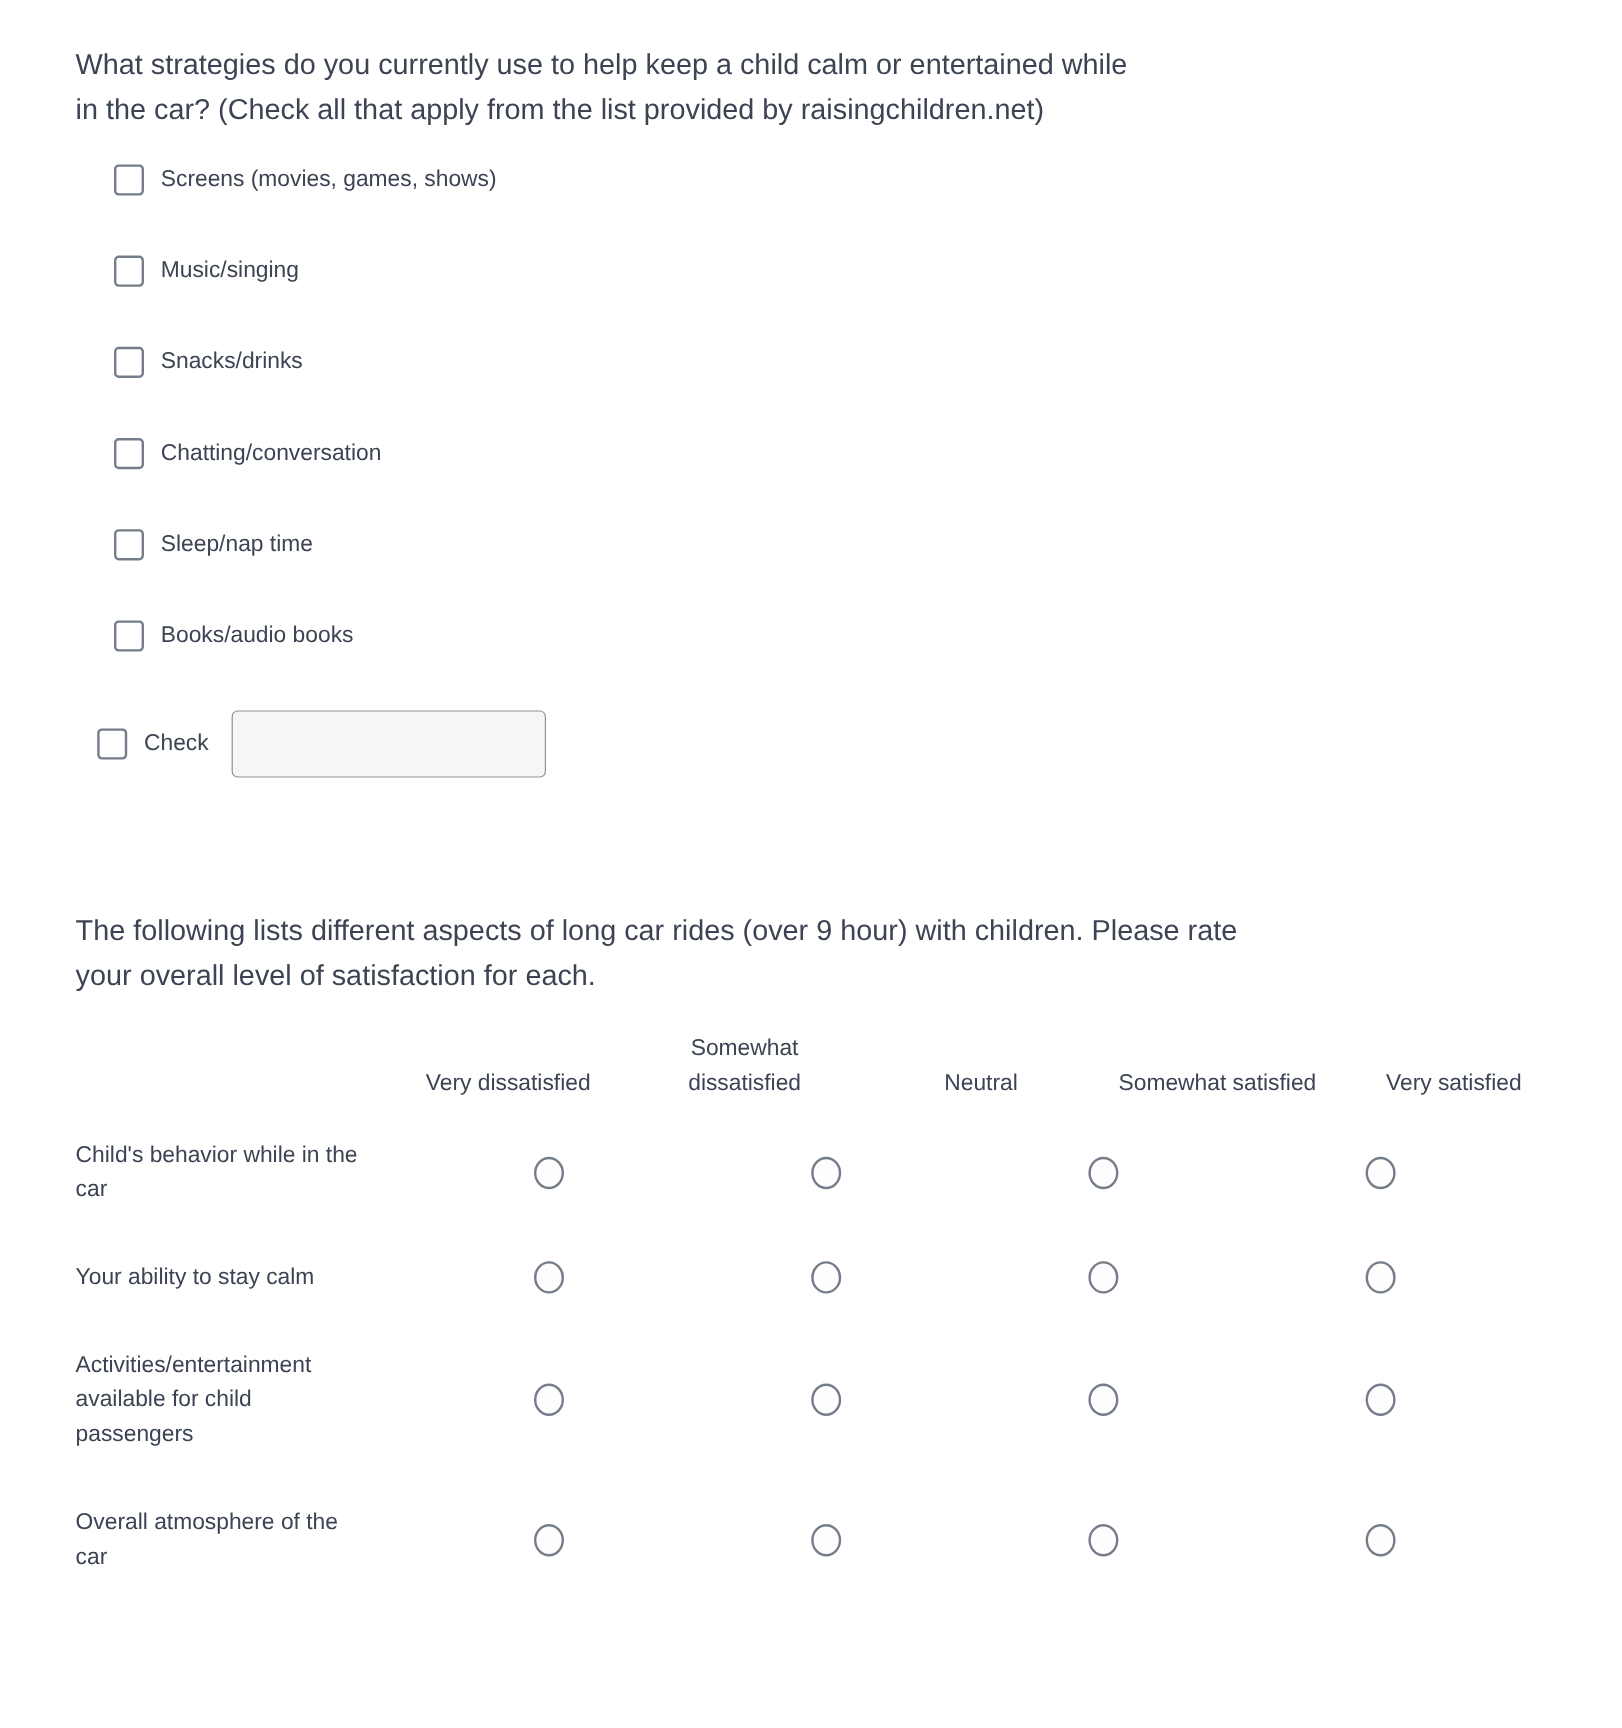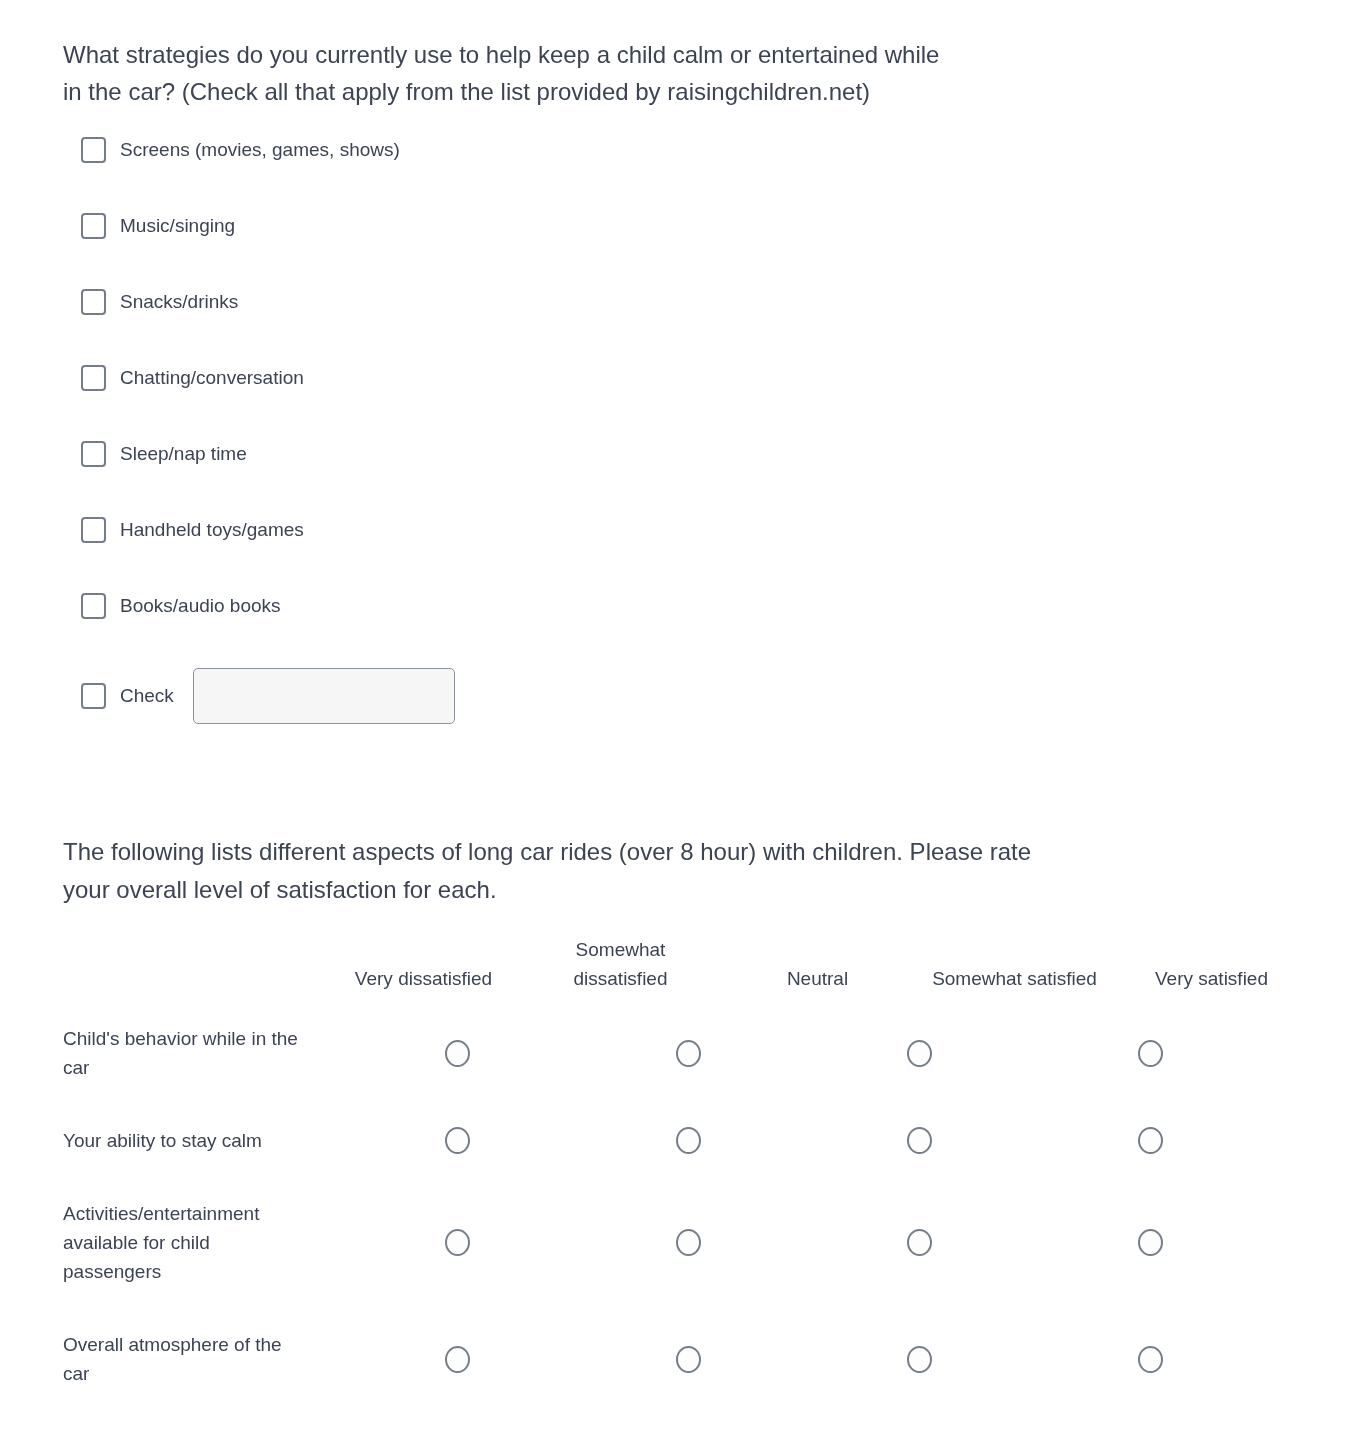--- a/index.html
+++ b/index.html
@@ -24,21 +24,21 @@
     font-weight: normal;
   }
   .options {
     margin-top: 25px;
   }
   .option-row {
     display: flex;
     align-items: center;
     height: 30px;
     margin-bottom: 46px;
-    margin-left: 18px;
+    margin-left: 32px;
     cursor: pointer;
   }
   .checkbox {
     flex: 0 0 auto;
     width: 25px;
     height: 26px;
     border: 2px solid #747d89;
     border-radius: 4px;
     background: #ffffff;
   }
@@ -142,39 +142,35 @@
     <div class="option-row">
       <div class="checkbox"></div>
       <div class="option-label">Chatting/conversation</div>
     </div>
 
     <div class="option-row">
       <div class="checkbox"></div>
       <div class="option-label">Sleep/nap time</div>
     </div>
 
-    <div class="option-row">
-      <div class="checkbox"></div>
-      <div class="option-label">Handheld toys/games</div>
-    </div>
 
     <div class="option-row">
       <div class="checkbox"></div>
       <div class="option-label">Books/audio books</div>
     </div>
 
     <div class="other-row">
       <div class="checkbox"></div>
       <div class="option-label">Check</div>
       <input class="other-input" type="text" value="" style="">
     </div>
 
   </div>
 
-  <div class="matrix-title">The following lists different aspects of long car rides (over 8 hour) with children. Please rate your overall level of satisfaction for each.</div>
+  <div class="matrix-title">The following lists different aspects of long car rides (over 9 hour) with children. Please rate your overall level of satisfaction for each.</div>
 
   <div class="m-grid m-header">
     <div></div>
     <div class="m-head">
       <span class="head-inner">Very dissatisfied</span>
     </div>
     <div class="m-head wrap">
       <span class="head-inner">Somewhat dissatisfied</span>
     </div>
     <div class="m-head">

